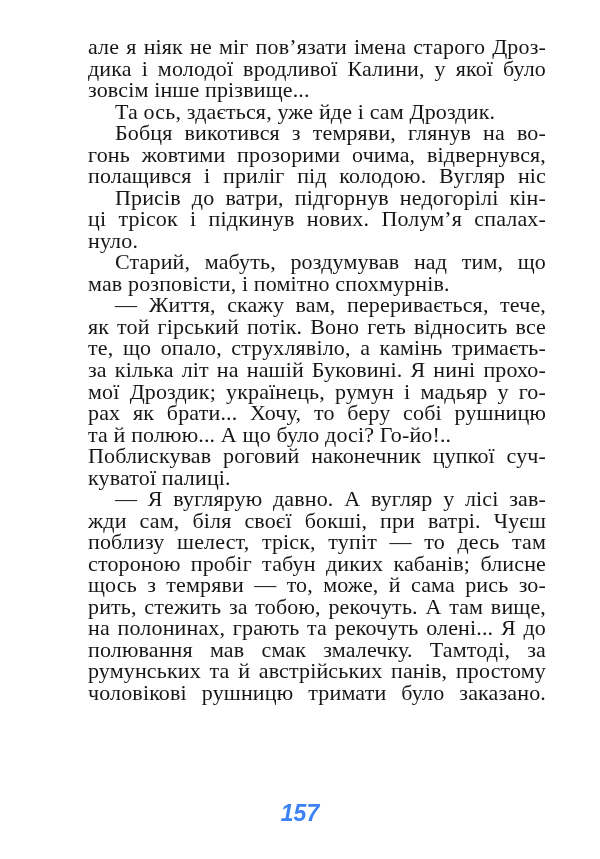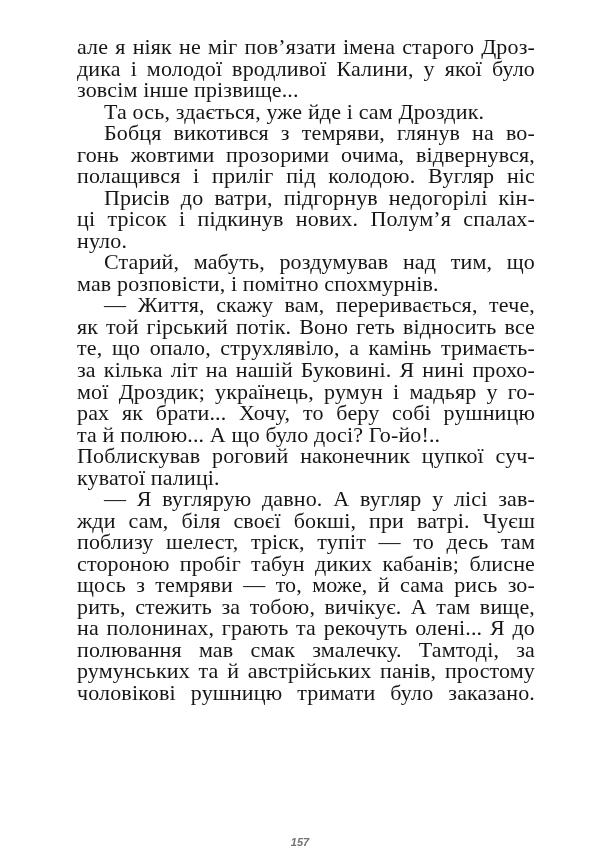--- a/index.html
+++ b/index.html
@@ -1,46 +1,46 @@
 <!DOCTYPE html>
 <html><head>
 <meta charset="utf-8">
 <style>
   html, body { margin: 0; padding: 0; background: #ffffff; }
   body { width: 600px; height: 859px; position: relative; overflow: hidden; }
   .page {
     position: absolute;
-    left: 77px;
+    left: 88px;
     top: 36px;
     width: 458px;
     font-family: "Liberation Serif", "DejaVu Serif", serif;
     font-size: 22px;
     line-height: 25.2px;
     color: #161616;
     letter-spacing: 0.15px;
   }
   .line {
     display: block;
     white-space: nowrap;
     text-align: justify;
     text-align-last: justify;
     height: 25.2px;
   }
   .line.last { text-align-last: left; }
   .line.indent { padding-left: 27px; }
   .page-number {
     position: absolute;
     left: 0; right: 0;
-    top: 836px;
+    top: 800px;
     text-align: center;
     font-family: "Liberation Sans", "DejaVu Sans", sans-serif;
     font-weight: bold;
     font-style: italic;
-    font-size: 11px;
-    color: #737373;
+    font-size: 23px;
+    color: #3b82f6;
   }
 </style>
 </head>
 <body>
 
 <div class="page" id="page-body" style="line-height: 21.5429px;">
     <span class="line" style="height: 21.5429px;">але я ніяк не міг пов’язати імена старого Дроз-</span>
     <span class="line" style="height: 21.5429px;">дика і молодої вродливої Калини, у якої було</span>
     <span class="line last" style="height: 21.5429px;">зовсім інше прізвище...</span>
     <span class="line indent last" style="height: 21.5429px;">Та ось, здається, уже йде і сам Дроздик.</span>
@@ -59,19 +59,19 @@
     <span class="line" style="height: 21.5429px;">мої Дроздик; українець, румун і мадьяр у го-</span>
     <span class="line" style="height: 21.5429px;">рах як брати... Хочу, то беру собі рушницю</span>
     <span class="line last" style="height: 21.5429px;">та й полюю... А що було досі? Го-йо!..</span>
     <span class="line" style="height: 21.5429px;">Поблискував роговий наконечник цупкої суч-</span>
     <span class="line last" style="height: 21.5429px;">куватої палиці.</span>
     <span class="line indent" style="height: 21.5429px;">— Я вуглярую давно. А вугляр у лісі зав-</span>
     <span class="line" style="height: 21.5429px;">жди сам, біля своєї бокші, при ватрі. Чуєш</span>
     <span class="line" style="height: 21.5429px;">поблизу шелест, тріск, тупіт — то десь там</span>
     <span class="line" style="height: 21.5429px;">стороною пробіг табун диких кабанів; блисне</span>
     <span class="line" style="height: 21.5429px;">щось з темряви — то, може, й сама рись зо-</span>
-    <span class="line" style="height: 21.5429px;">рить, стежить за тобою, вичікує. А там вище,</span>
+    <span class="line" style="height: 21.5429px;">рить, стежить за тобою, рекочуть. А там вище,</span>
     <span class="line" style="height: 21.5429px;">на полонинах, грають та рекочуть олені... Я до</span>
     <span class="line" style="height: 21.5429px;">полювання мав смак змалечку. Тамтоді, за</span>
     <span class="line" style="height: 21.5429px;">румунських та й австрійських панів, простому</span>
     <span class="line" style="height: 21.5429px;">чоловікові рушницю тримати було заказано.</span>
   </div>
 <div class="page-number">157</div>
 
 </body></html>

